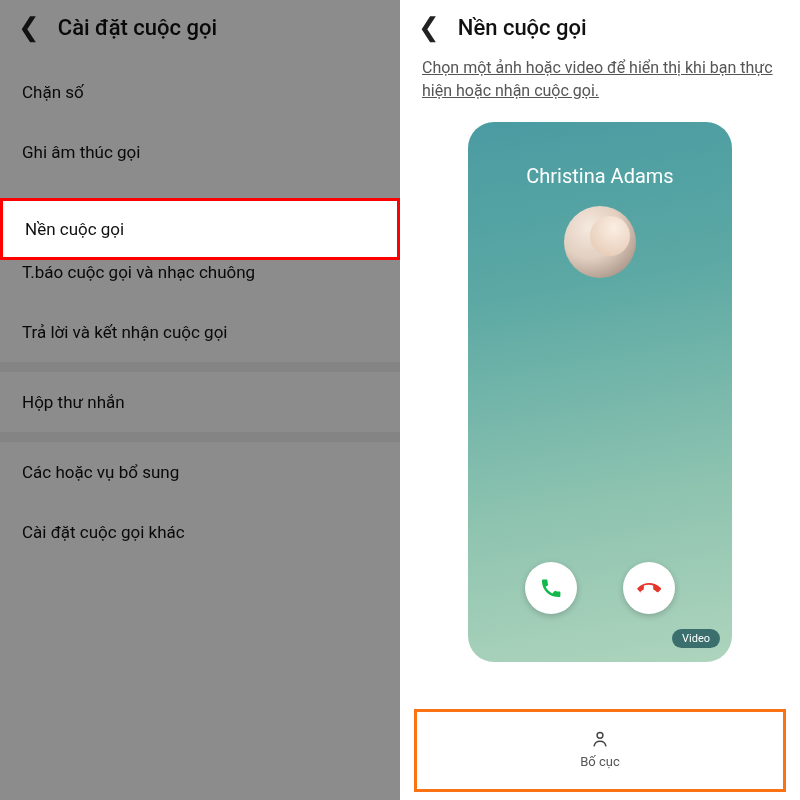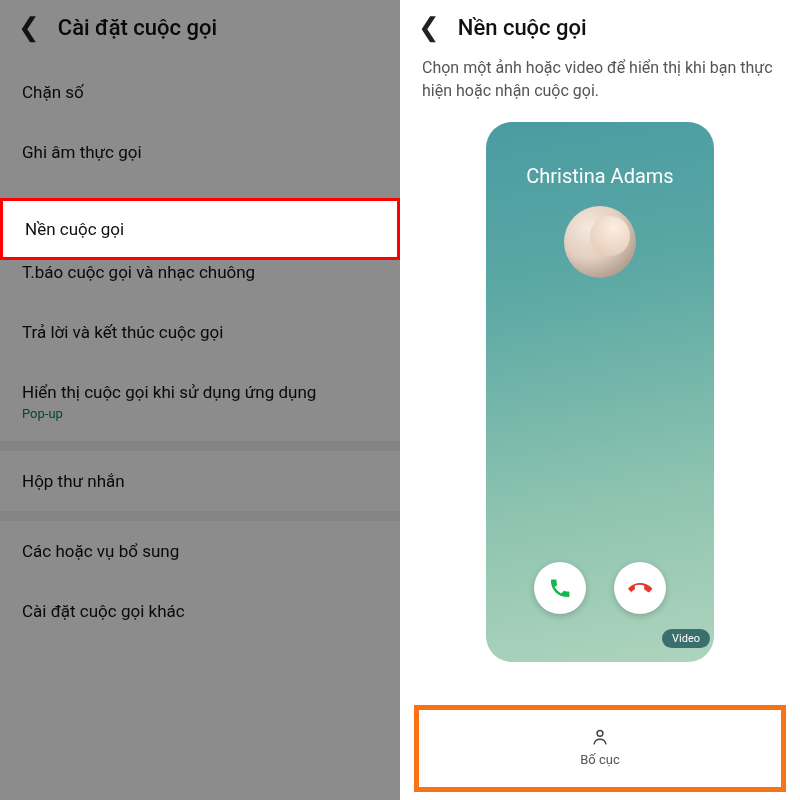--- a/index.html
+++ b/index.html
@@ -13,55 +13,51 @@
     .title { font-size:22px; font-weight:500; color:#111; }
     .list-item { padding:20px 22px; font-size:17px; color:#111; }
     .list-item .sub { font-size:13px; color:#0a7d67; margin-top:4px; display:block; }
     .gap { height:10px; background:#f1f1f1; }
     .dim { position:absolute; inset:0; background:rgba(0,0,0,0.45); pointer-events:none; }
     .dim-cut { position:absolute; left:0; right:0; top:198px; height:62px; background:#fff; display:flex; align-items:center; padding:0 22px; font-size:17px; color:#111; border:3px solid #ff0000; box-sizing:border-box; }
     
     .r-header { display:flex; align-items:center; padding:14px 18px 12px 18px; }
     .r-header .back { color:#222; }
     .r-title { font-size:22px; font-weight:500; color:#111; }
-    .desc { padding:4px 22px 14px 22px; font-size:16px; color:#555; line-height:1.45; }
+    .desc { padding:4px 22px 14px 22px; font-size:16px; color:#555; line-height:1.45;text-decoration:underline; }
     .preview-wrap { flex:1; display:flex; justify-content:center; align-items:flex-start; padding:6px 0 0 0; }
-    .preview { width:228px; height:540px; border-radius:26px; background:linear-gradient(170deg,#4a9ba2 0%,#5ba8a4 30%,#8fc4b0 70%,#aed4bd 100%); position:relative; overflow:hidden; }
+    .preview { width:264px; height:540px; border-radius:26px; background:linear-gradient(170deg,#4a9ba2 0%,#5ba8a4 30%,#8fc4b0 70%,#aed4bd 100%); position:relative; overflow:hidden; }
     .caller-name { color:#fff; font-size:20px; text-align:center; margin-top:42px; font-weight:400; }
     .caller-num { color:rgba(255,255,255,0.85); font-size:11px; text-align:center; margin-top:4px; }
     .avatar { width:72px; height:72px; border-radius:50%; background:radial-gradient(circle at 35% 30%,#f5e9de 0%,#e2cfc0 45%,#8f7a6d 100%); margin:18px auto 0 auto; position:relative; overflow:hidden; }
     .avatar::after{content:"";position:absolute;right:6px;top:10px;width:40px;height:40px;border-radius:50%;background:radial-gradient(circle at 60% 30%,#fbeee3 0%,#e7cdb9 80%);}
     .call-btns { position:absolute; bottom:48px; left:0; right:0; display:flex; justify-content:space-around; padding:0 34px; }
     .cb { width:52px; height:52px; border-radius:50%; background:#fff; display:flex; align-items:center; justify-content:center; box-shadow:0 2px 6px rgba(0,0,0,0.2); }
     .cb svg { width:24px; height:24px; }
-    .video-badge { position:absolute; right:4px; bottom:14px; background:#3b6f6e; color:#fff; font-size:11px; padding:3px 10px; border-radius:10px;text-align:center; }
-    .bottom-bar { display:flex; border-top:0; padding:8px 0 12px 0; margin:0 14px 8px 14px; border:5px solid #f97316; }
+    .video-badge { position:absolute; right:12px; bottom:14px; background:#3b6f6e; color:#fff; font-size:11px; padding:3px 10px; border-radius:10px;text-align:center; }
+    .bottom-bar { display:flex; border-top:0; padding:8px 0 12px 0; margin:0 14px 8px 14px; border:3px solid #f97316; }
     .bb { flex:1; display:flex; flex-direction:column; align-items:center; justify-content:center; padding:8px 0; cursor:pointer; }
     .bb svg { width:22px; height:22px; stroke:#444; fill:none; stroke-width:1.6; }
     .bb span { font-size:13px; color:#555; margin-top:4px; }
   </style>
 </head>
 <body>
 
 <div class="pane pane-left">
   <div class="left-content">
     <div class="header">
       <span class="back">❮</span>
       <span class="title">Cài đặt cuộc gọi</span>
     </div>
 
     <div class="list-item"><span>Chặn số</span></div>
-    <div class="list-item"><span>Ghi âm thực gọi</span></div>
+    <div class="list-item"><span>Ghi âm thúc gọi</span></div>
     <div class="list-item"><span>Nền cuộc gọi</span></div>
     <div class="list-item"><span>T.báo cuộc gọi và nhạc chuông</span></div>
-    <div class="list-item"><span>Trả lời và kết thúc cuộc gọi</span></div>
-    <div class="list-item">
-      <span>Hiển thị cuộc gọi khi sử dụng ứng dụng</span>
-      <span class="sub">Pop-up</span>
-    </div>
+    <div class="list-item"><span>Trả lời và kết nhận cuộc gọi</span></div>
     <div class="gap"></div>
     <div class="list-item"><span>Hộp thư nhắn</span></div>
     <div class="gap"></div>
     <div class="list-item"><span>Các hoặc vụ bổ sung</span></div>
     <div class="list-item"><span>Cài đặt cuộc gọi khác</span></div>
   </div>
   <div class="dim"></div>
   <div class="dim-cut">
     <span>Nền cuộc gọi</span>
   </div>

